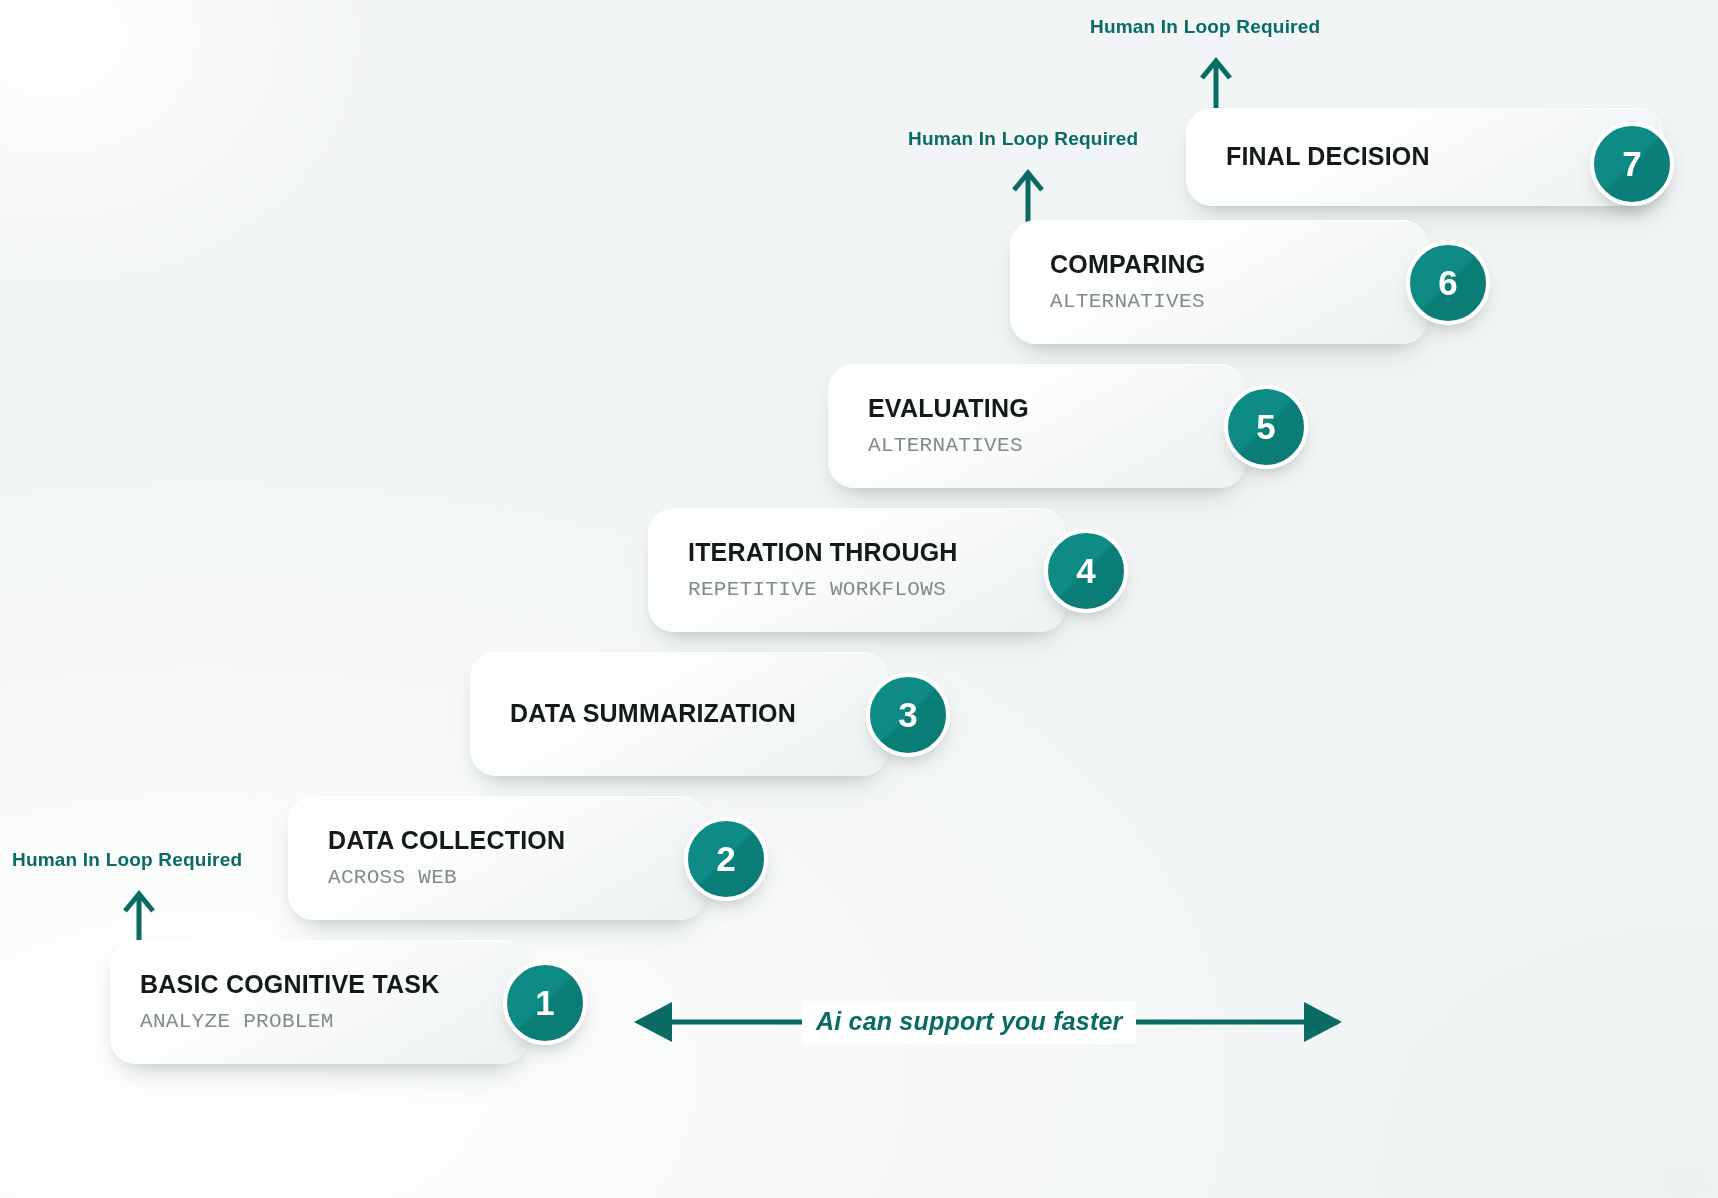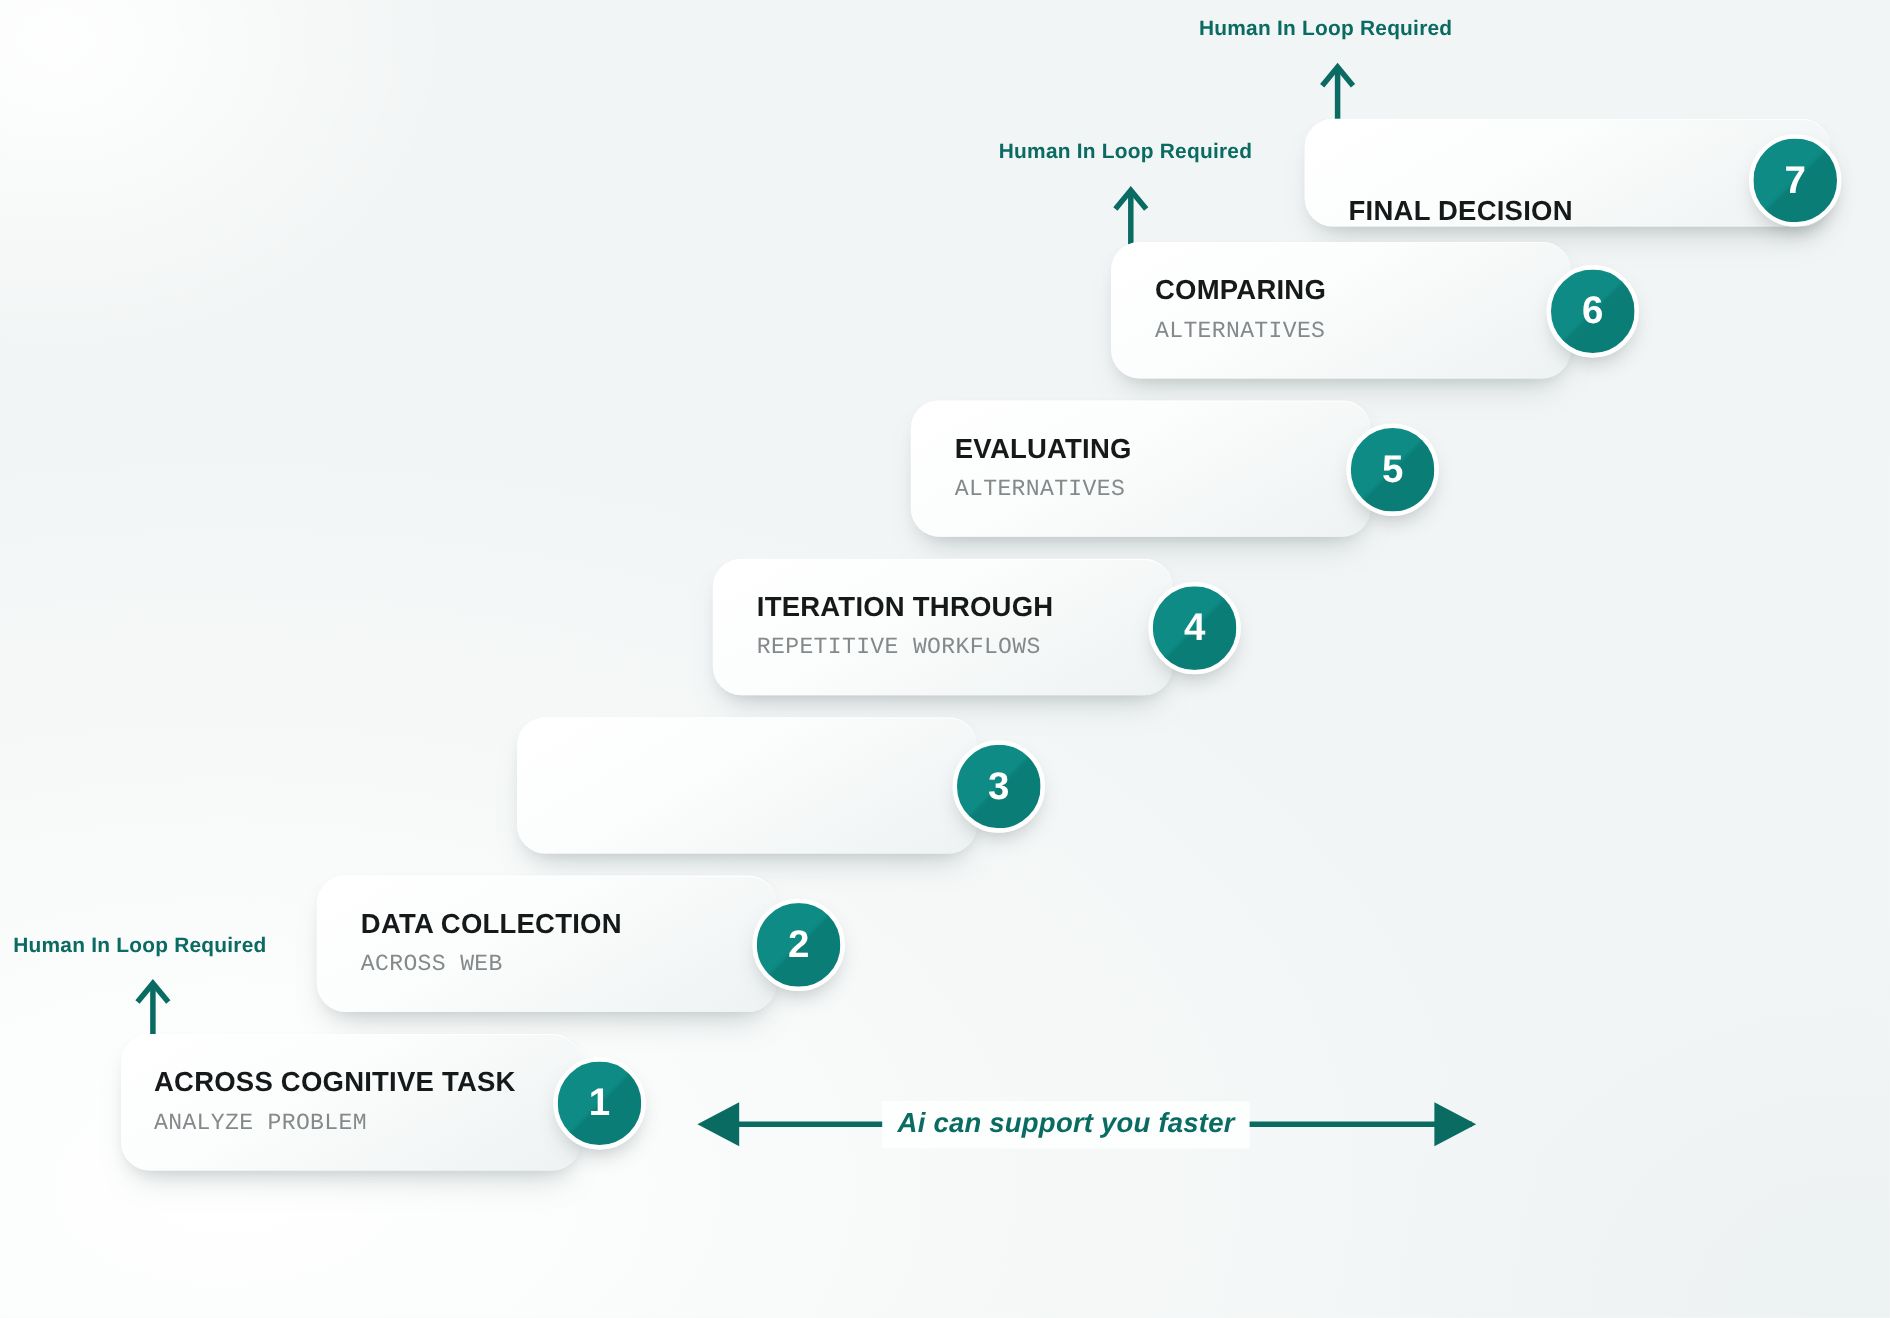--- a/index.html
+++ b/index.html
@@ -140,21 +140,21 @@
 
   <div class="hil" style="left:12px; top:849px;">
     <div class="hil-label" style="left:0; top:0;">Human In Loop Required</div>
     <svg class="hil-arrow" style="left:107px; top:38px;" width="40" height="68" viewBox="0 0 40 68">
       <path d="M20 66 L20 8" stroke="#0a6b62" stroke-width="5" fill="none" stroke-linecap="butt"></path>
       <path d="M6 24 L20 7 L34 24" stroke="#0a6b62" stroke-width="5" fill="none" stroke-linecap="butt" stroke-linejoin="miter"></path>
     </svg>
   </div>
 
   <div class="step" style="left:1186px; top:108px;">
-    <div class="card single" style="width:478px; height:98px; padding:0 0 0 40px;justify-content:flex-end;">
+    <div class="card single" style="width:478px; height:98px; padding:0 0 0 40px;">
       <div class="card-title">FINAL DECISION</div>
 
     </div>
     <div class="badge" style="left:404px; top:14px;">
       <span>7</span>
     </div>
   </div>
 
   <div class="step" style="left:1010px; top:220px;">
     <div class="card" style="width:418px; height:124px; padding:0 0 0 40px;">
@@ -181,39 +181,40 @@
       <div class="card-title">ITERATION THROUGH</div>
       <div class="card-sub">REPETITIVE WORKFLOWS</div>
     </div>
     <div class="badge" style="left:396px; top:21px;">
       <span>4</span>
     </div>
   </div>
 
   <div class="step" style="left:470px; top:652px;">
     <div class="card" style="width:418px; height:124px; padding:0 0 0 40px;">
+      <div class="card-title">DATA SUMMARIZATION</div>
     </div>
     <div class="badge" style="left:396px; top:21px;">
       <span>3</span>
     </div>
   </div>
 
   <div class="step" style="left:288px; top:796px;">
     <div class="card" style="width:418px; height:124px; padding:0 0 0 40px;">
       <div class="card-title">DATA COLLECTION</div>
       <div class="card-sub">ACROSS WEB</div>
     </div>
     <div class="badge" style="left:396px; top:21px;">
       <span>2</span>
     </div>
   </div>
 
   <div class="step" style="left:110px; top:940px;">
     <div class="card" style="width:418px; height:124px; padding:0 0 0 30px;">
-      <div class="card-title">ACROSS COGNITIVE TASK</div>
+      <div class="card-title">BASIC COGNITIVE TASK</div>
       <div class="card-sub">ANALYZE PROBLEM</div>
     </div>
     <div class="badge" style="left:393px; top:21px;">
       <span>1</span>
     </div>
   </div>
 
   <div id="ai-arrow" style="left:632px; top:994px;">
     <svg width="712" height="56" viewBox="0 0 712 56">
       <path d="M28 28 L706 28" stroke="#0a6b62" stroke-width="5" fill="none"></path>

